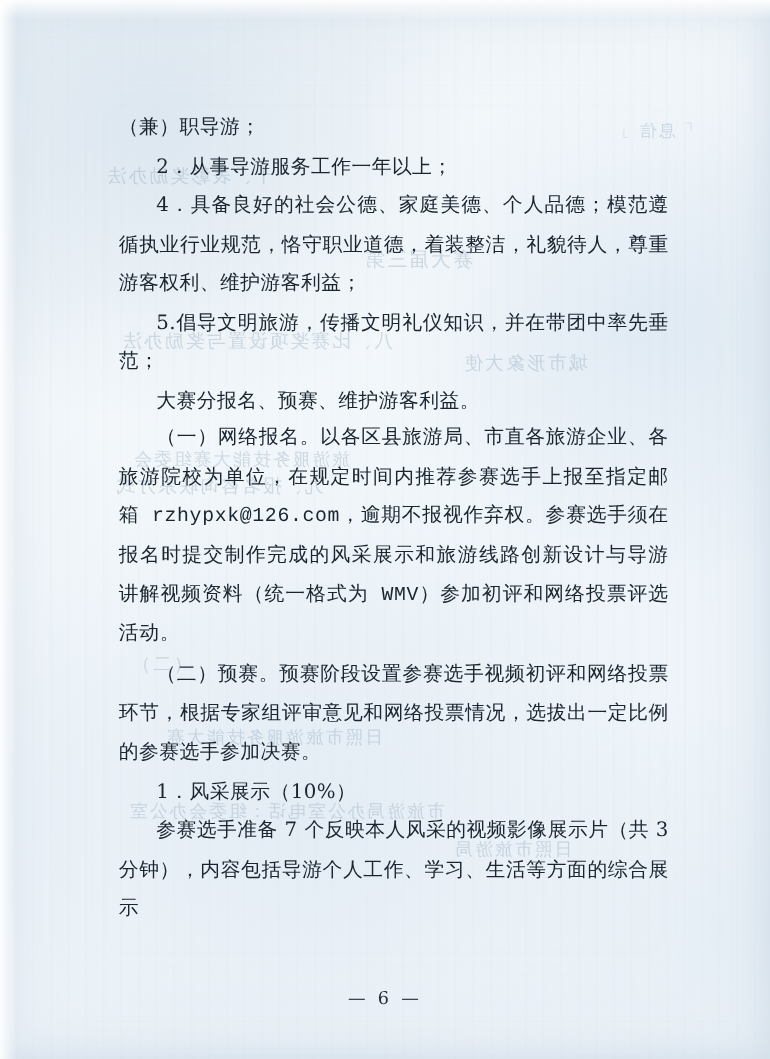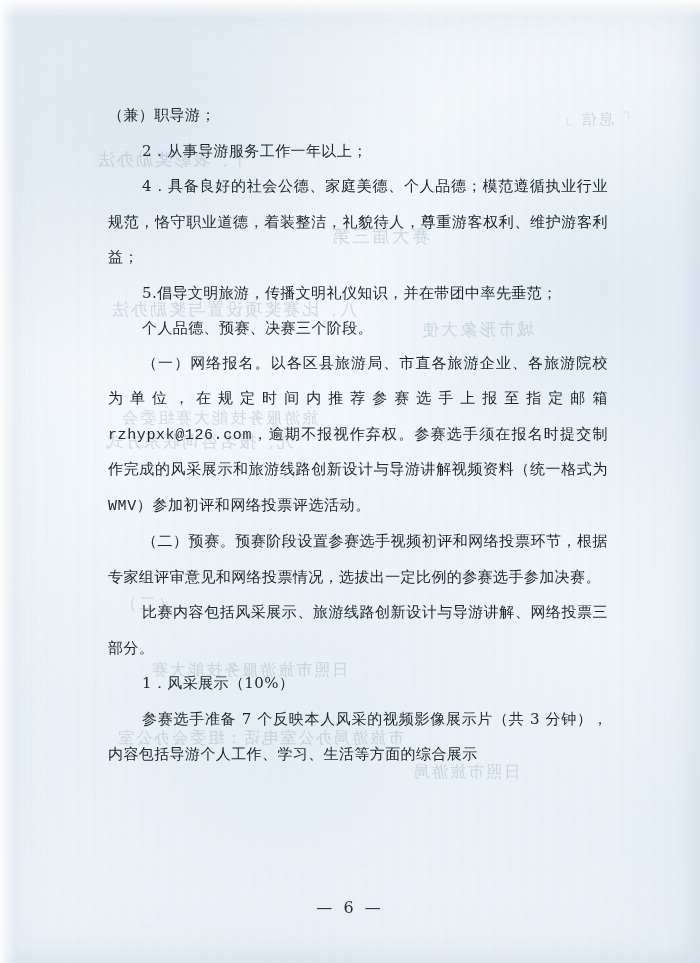--- a/index.html
+++ b/index.html
@@ -59,21 +59,21 @@
   .content {
     position: absolute;
     left: 108px;
     top: 98px;
     width: 500px;
   }
 
   p {
     margin: 0 0 0 0;
     color: #1a2530;
-    font-size: 15px;
+    font-size: 18px;
     line-height: 35.5px;
     text-align: justify;
     text-justify: inter-ideograph;
     letter-spacing: 0.4px;
   }
   p.ind {
     text-indent: 34px;
   }
   p.heading {
     text-indent: 34px;
@@ -138,24 +138,23 @@
     <div class="ghost" style="top:762px;left:412px;font-size:16px;">日照市旅游局</div>
   </div>
 
   <div class="streaks"></div>
 
   <div class="content">
     <p>（兼）职导游；</p>
     <p class="ind">2．从事导游服务工作一年以上；</p>
     <p class="ind">4．具备良好的社会公德、家庭美德、个人品德；模范遵循执业行业规范，恪守职业道德，着装整洁，礼貌待人，尊重游客权利、维护游客利益；</p>
     <p class="ind">5.倡导文明旅游，传播文明礼仪知识，并在带团中率先垂范；</p>
-    <p class="ind">个人品德、预赛、决赛三个阶段。</p>
+    <p class="ind">大赛分报名、预赛、维护游客利益。</p>
     <p class="ind mono-mail">（一）网络报名。以各区县旅游局、市直各旅游企业、各旅游院校为单位，在规定时间内推荐参赛选手上报至指定邮箱 rzhypxk@126.com，逾期不报视作弃权。参赛选手须在报名时提交制作完成的风采展示和旅游线路创新设计与导游讲解视频资料（统一格式为 WMV）参加初评和网络投票评选活动。</p>
     <p class="ind">（二）预赛。预赛阶段设置参赛选手视频初评和网络投票环节，根据专家组评审意见和网络投票情况，选拔出一定比例的参赛选手参加决赛。</p>
-    <p class="ind">比赛内容包括风采展示、旅游线路创新设计与导游讲解、网络投票三部分。</p>
     <p class="ind">1．风采展示（10%）</p>
     <p class="ind">参赛选手准备 7 个反映本人风采的视频影像展示片（共 3 分钟），内容包括导游个人工作、学习、生活等方面的综合展示</p>
   </div>
 
   <div class="folio">— 6 —</div>
 
   <div class="vignette"></div>
   <div class="edge-left"></div>
   <div class="edge-top"></div>
 </div>

